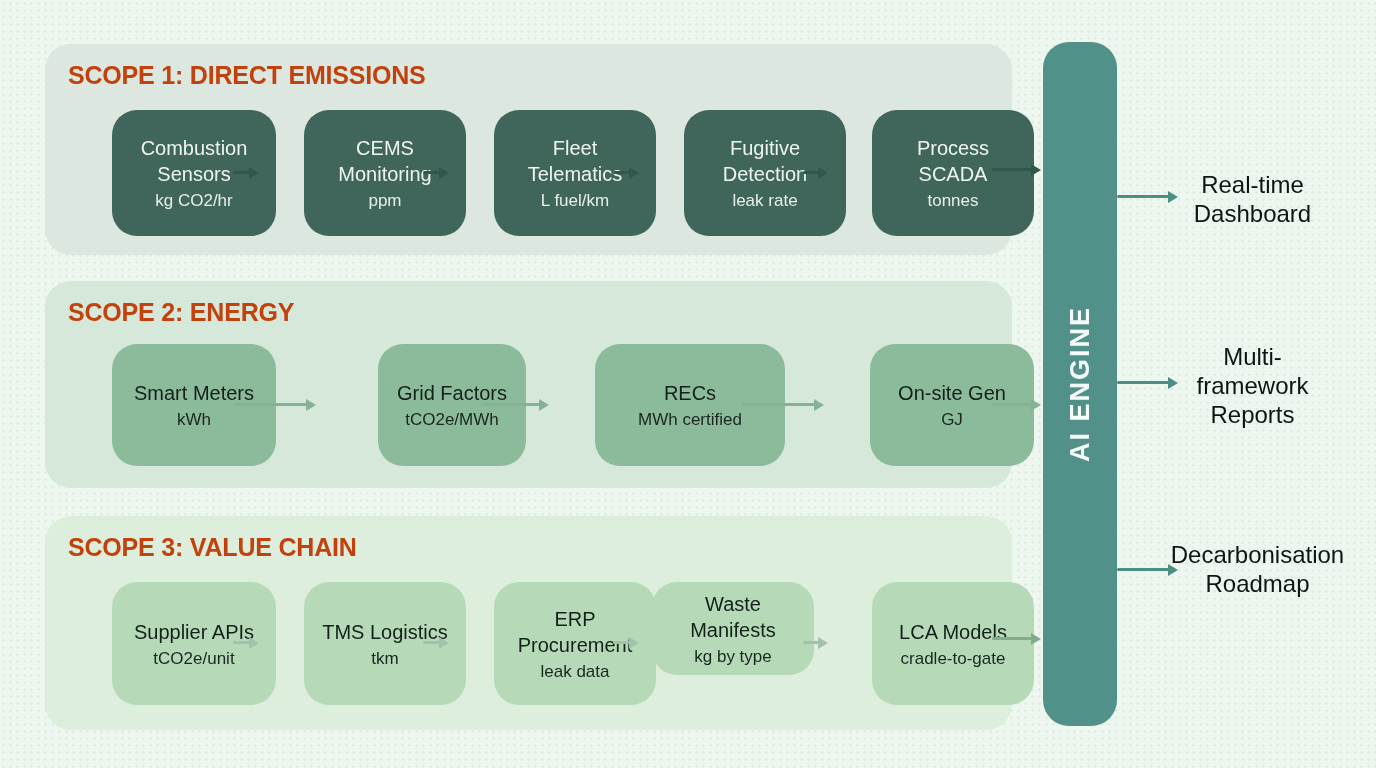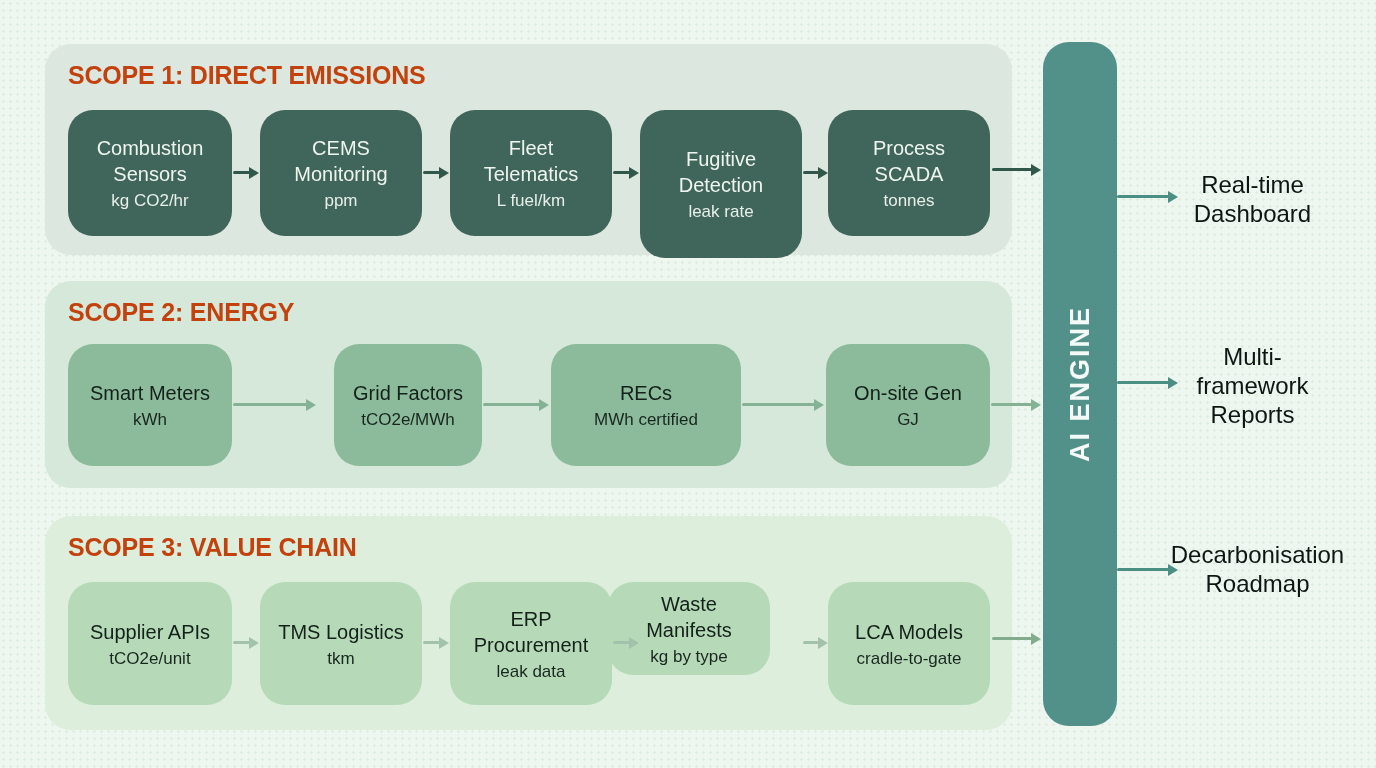--- a/index.html
+++ b/index.html
@@ -16,21 +16,21 @@
     position:absolute;border-radius:26px;background:var(--panel,#dde8e0);
   }
   .panel .title{
     position:absolute;left:23px;top:17px;
     font-size:25px;font-weight:700;color:#c2410c;letter-spacing:-.2px;
   }
   .node{
     position:absolute;border-radius:25px;background:var(--box,#40655a);
     color:var(--boxtext,#fff);
     display:flex;flex-direction:column;align-items:center;justify-content:center;
-    text-align:center;padding:0 10px;box-sizing:border-box;
+    text-align:center;padding:0 10px;box-sizing:border-box;margin-left:44px;
   }
   .node .label{font-size:20px;line-height:26px;font-weight:500;}
   .node .unit{font-size:17px;line-height:21px;font-weight:400;margin-top:3px;opacity:.96;}
   .arrow{
     position:absolute;height:3px;background:var(--arrow,#2f584a);border-radius:2px;
   }
   .arrow::after{
     content:"";position:absolute;right:-9px;top:-4.5px;width:0;height:0;
     border-top:6px solid transparent;border-bottom:6px solid transparent;
     border-left:10px solid var(--arrow,#2f584a);
@@ -63,21 +63,21 @@
       <span class="unit">kg CO2/hr</span>
     </div>
     <div class="node" style="left:260px;top:110px;width:162px;height:126px">
       <span class="label">CEMS Monitoring</span>
       <span class="unit">ppm</span>
     </div>
     <div class="node" style="left:450px;top:110px;width:162px;height:126px">
       <span class="label">Fleet Telematics</span>
       <span class="unit">L fuel/km</span>
     </div>
-    <div class="node" style="left:640px;top:110px;width:162px;height:148px">
+    <div class="node" style="left:640px;top:110px;width:162px;height:126px">
       <span class="label">Fugitive Detection</span>
       <span class="unit">leak rate</span>
     </div>
     <div class="node" style="left:828px;top:110px;width:162px;height:126px">
       <span class="label">Process SCADA</span>
       <span class="unit">tonnes</span>
     </div>
     <div class="arrow" style="left:233px;top:171px;width:17px"></div>
     <div class="arrow" style="left:423px;top:171px;width:17px"></div>
     <div class="arrow" style="left:613px;top:171px;width:17px"></div>

